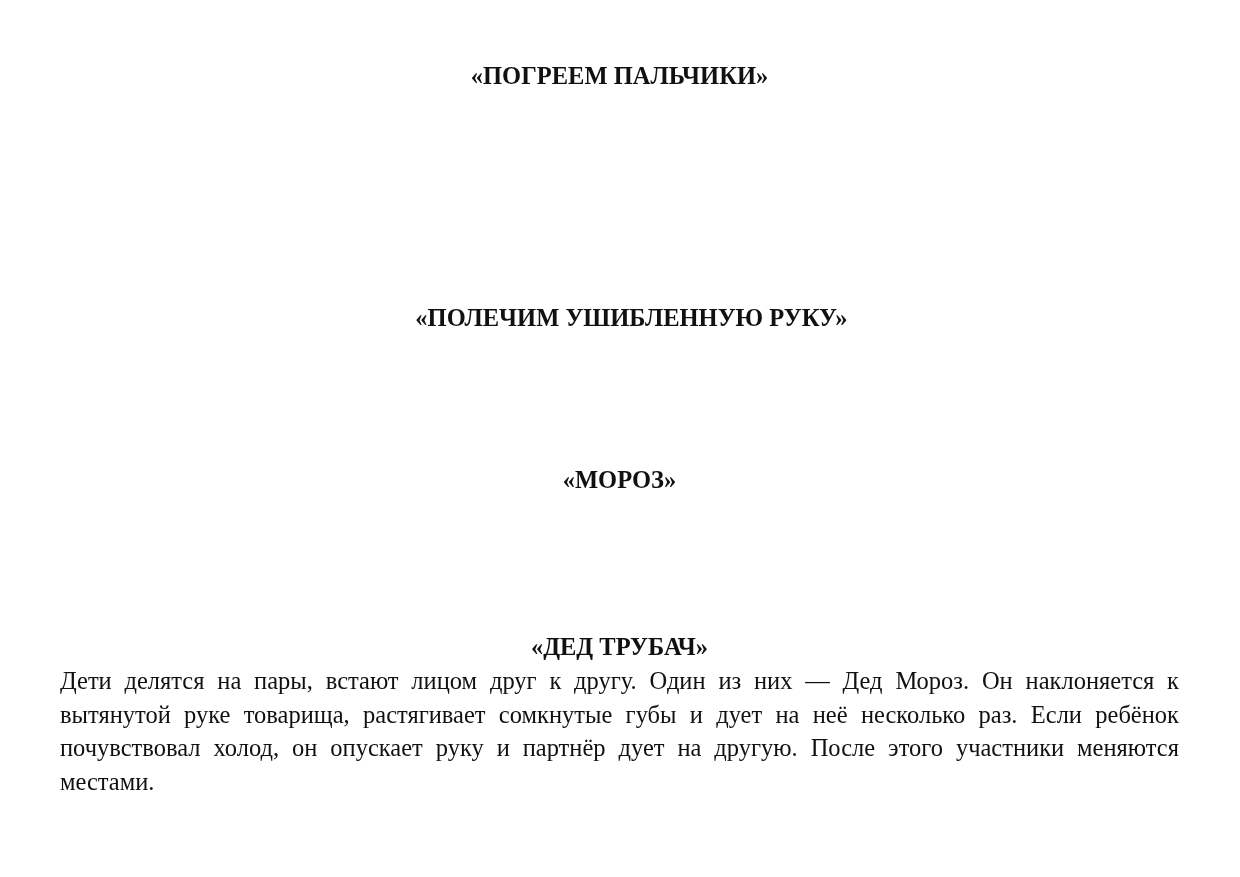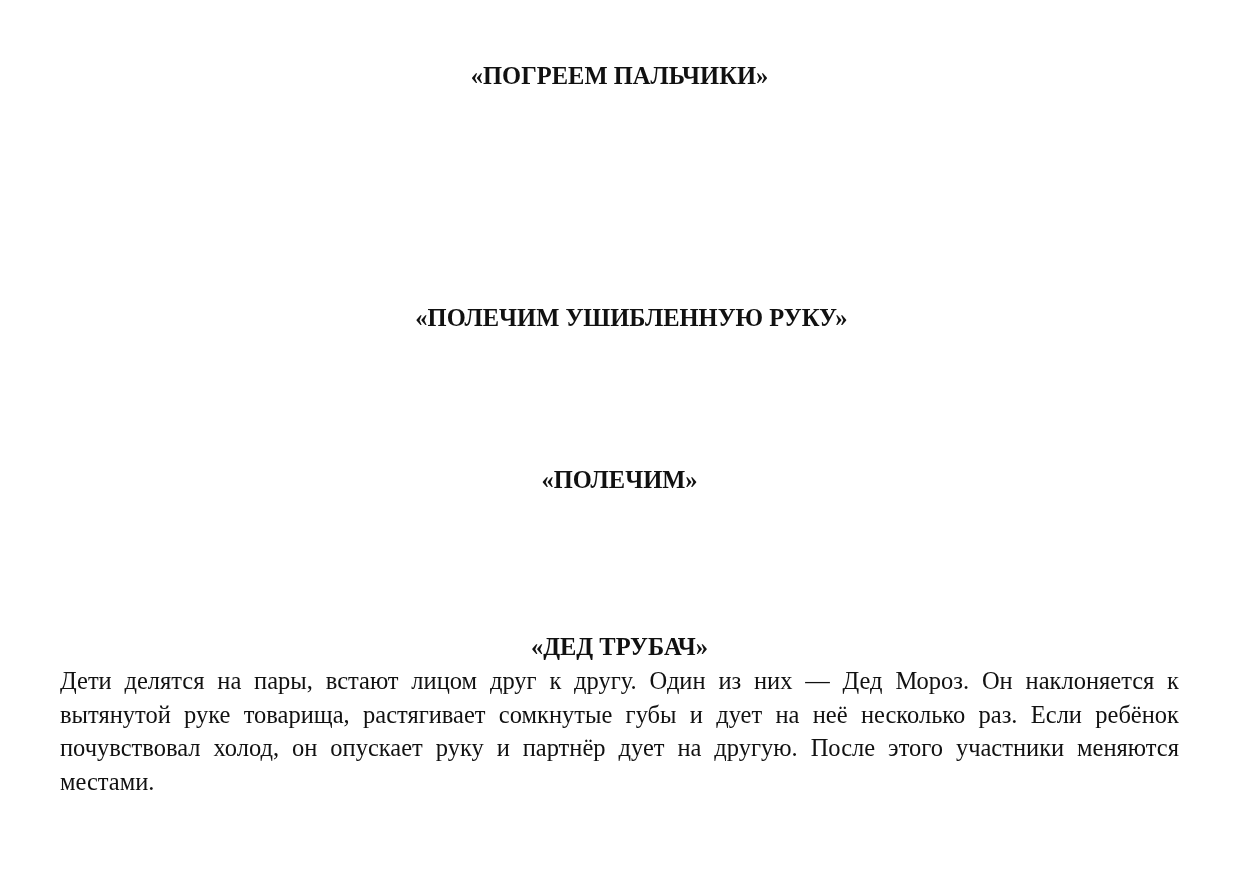--- a/index.html
+++ b/index.html
@@ -32,20 +32,20 @@
 <div class="page">
   <div class="section" style="position:absolute; top:0; left:0; width:1119px;">
     <p class="section-title">«ПОГРЕЕМ ПАЛЬЧИКИ»</p>
   </div>
 
   <div class="section" style="position:absolute; top:202px; left:12px; width:1119px;margin-top:40px;">
     <p class="section-title">«ПОЛЕЧИМ УШИБЛЕННУЮ РУКУ»</p>
   </div>
 
   <div class="section" style="position:absolute; top:404px; left:0; width:1119px;">
-    <p class="section-title">«ПОЛЕЧИМ»</p>
+    <p class="section-title">«МОРОЗ»</p>
   </div>
 
   <div class="section" style="position:absolute; top:571px; left:0; width:1119px;">
     <p class="section-title">«ДЕД ТРУБАЧ»</p>
     <p class="section-body">Дети делятся на пары, встают лицом друг к другу. Один из них — Дед Мороз. Он наклоняется к вытянутой руке товарища, растягивает сомкнутые губы и дует на неё несколько раз. Если ребёнок почувствовал холод, он опускает руку и партнёр дует на другую. После этого участники меняются местами.</p>
   </div>
 </div>
 
 </body></html>

